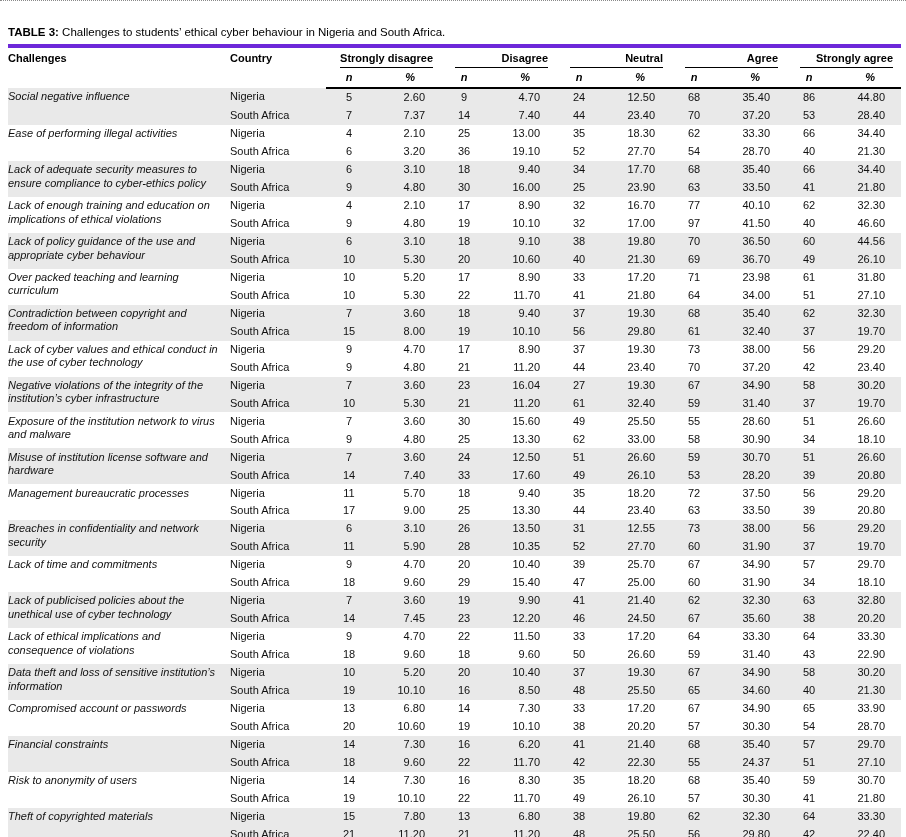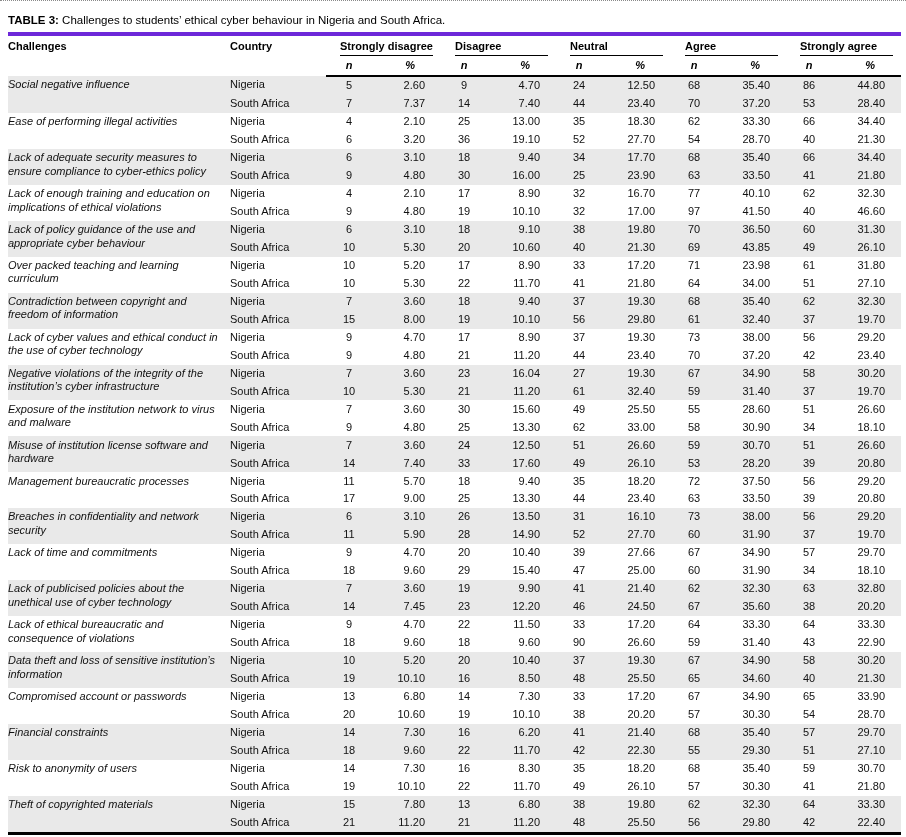--- a/index.html
+++ b/index.html
@@ -6,21 +6,21 @@
     margin: 0;
     padding: 0;
     background: #ffffff;
     font-family: "Liberation Sans", "DejaVu Sans", sans-serif;
     color: #1a1a1a;
   }
   .page {
     width: 906px;
     height: 837px;
     box-sizing: border-box;
-    padding: 8px 8px 0 8px;
+    padding: 20px 8px 0 8px;
     border-top: 1px dotted #8a8a8a;
     overflow: hidden;
     background: #ffffff;
   }
   .title-line {
     font-size: 11.5px;
     line-height: 15px;
     padding: 4px 0 4px 0;
     color: #000;
   }
@@ -39,21 +39,21 @@
     padding: 0;
     vertical-align: top;
     text-align: left;
   }
   thead tr.group-row th { padding-top: 4px; }
   th.challenges-head, th.country-head {
     vertical-align: top;
     padding-top: 5px;
   }
   th.scale-head .scale-label {
-    text-align: left;
+    text-align: right;
     padding-bottom: 3px;
     margin: 0 8px 0 14px;
     border-bottom: 1.4px solid #000;
     font-weight: bold;
   }
   thead tr.sub-row th {
     font-style: italic;
     font-weight: bold;
     padding: 3px 0 4px 0;
     border-bottom: 2px solid #000;
@@ -246,32 +246,32 @@
           <td class="country">Nigeria</td>
           <td class="n">6</td>
           <td class="pct">3.10</td>
           <td class="n">18</td>
           <td class="pct">9.10</td>
           <td class="n">38</td>
           <td class="pct">19.80</td>
           <td class="n">70</td>
           <td class="pct">36.50</td>
           <td class="n">60</td>
-          <td class="pct">31.30</td>
+          <td class="pct">44.56</td>
         </tr>
         <tr class="shaded">
           <td class="country">South Africa</td>
           <td class="n">10</td>
           <td class="pct">5.30</td>
           <td class="n">20</td>
           <td class="pct">10.60</td>
           <td class="n">40</td>
           <td class="pct">21.30</td>
           <td class="n">69</td>
-          <td class="pct">43.85</td>
+          <td class="pct">36.70</td>
           <td class="n">49</td>
           <td class="pct">26.10</td>
         </tr>
         <tr>
           <td rowspan="2" class="challenge">Over packed teaching and learning curriculum</td>
           <td class="country">Nigeria</td>
           <td class="n">10</td>
           <td class="pct">5.20</td>
           <td class="n">17</td>
           <td class="pct">8.90</td>
@@ -458,48 +458,48 @@
           <td class="pct">20.80</td>
         </tr>
         <tr class="shaded">
           <td rowspan="2" class="challenge">Breaches in confidentiality and network security</td>
           <td class="country">Nigeria</td>
           <td class="n">6</td>
           <td class="pct">3.10</td>
           <td class="n">26</td>
           <td class="pct">13.50</td>
           <td class="n">31</td>
-          <td class="pct">16.10</td>
+          <td class="pct">12.55</td>
           <td class="n">73</td>
           <td class="pct">38.00</td>
           <td class="n">56</td>
           <td class="pct">29.20</td>
         </tr>
         <tr class="shaded">
           <td class="country">South Africa</td>
           <td class="n">11</td>
           <td class="pct">5.90</td>
           <td class="n">28</td>
-          <td class="pct">14.90</td>
+          <td class="pct">10.35</td>
           <td class="n">52</td>
           <td class="pct">27.70</td>
           <td class="n">60</td>
           <td class="pct">31.90</td>
           <td class="n">37</td>
           <td class="pct">19.70</td>
         </tr>
         <tr>
           <td rowspan="2" class="challenge">Lack of time and commitments</td>
           <td class="country">Nigeria</td>
           <td class="n">9</td>
           <td class="pct">4.70</td>
           <td class="n">20</td>
           <td class="pct">10.40</td>
           <td class="n">39</td>
-          <td class="pct">27.66</td>
+          <td class="pct">25.70</td>
           <td class="n">67</td>
           <td class="pct">34.90</td>
           <td class="n">57</td>
           <td class="pct">29.70</td>
         </tr>
         <tr>
           <td class="country">South Africa</td>
           <td class="n">18</td>
           <td class="pct">9.60</td>
           <td class="n">29</td>
@@ -532,40 +532,40 @@
           <td class="n">23</td>
           <td class="pct">12.20</td>
           <td class="n">46</td>
           <td class="pct">24.50</td>
           <td class="n">67</td>
           <td class="pct">35.60</td>
           <td class="n">38</td>
           <td class="pct">20.20</td>
         </tr>
         <tr>
-          <td rowspan="2" class="challenge">Lack of ethical bureaucratic and consequence of violations</td>
+          <td rowspan="2" class="challenge">Lack of ethical implications and consequence of violations</td>
           <td class="country">Nigeria</td>
           <td class="n">9</td>
           <td class="pct">4.70</td>
           <td class="n">22</td>
           <td class="pct">11.50</td>
           <td class="n">33</td>
           <td class="pct">17.20</td>
           <td class="n">64</td>
           <td class="pct">33.30</td>
           <td class="n">64</td>
           <td class="pct">33.30</td>
         </tr>
         <tr>
           <td class="country">South Africa</td>
           <td class="n">18</td>
           <td class="pct">9.60</td>
           <td class="n">18</td>
           <td class="pct">9.60</td>
-          <td class="n">90</td>
+          <td class="n">50</td>
           <td class="pct">26.60</td>
           <td class="n">59</td>
           <td class="pct">31.40</td>
           <td class="n">43</td>
           <td class="pct">22.90</td>
         </tr>
         <tr class="shaded">
           <td rowspan="2" class="challenge">Data theft and loss of sensitive institution’s information</td>
           <td class="country">Nigeria</td>
           <td class="n">10</td>
@@ -635,21 +635,21 @@
         </tr>
         <tr class="shaded">
           <td class="country">South Africa</td>
           <td class="n">18</td>
           <td class="pct">9.60</td>
           <td class="n">22</td>
           <td class="pct">11.70</td>
           <td class="n">42</td>
           <td class="pct">22.30</td>
           <td class="n">55</td>
-          <td class="pct">29.30</td>
+          <td class="pct">24.37</td>
           <td class="n">51</td>
           <td class="pct">27.10</td>
         </tr>
         <tr>
           <td rowspan="2" class="challenge">Risk to anonymity of users</td>
           <td class="country">Nigeria</td>
           <td class="n">14</td>
           <td class="pct">7.30</td>
           <td class="n">16</td>
           <td class="pct">8.30</td>

